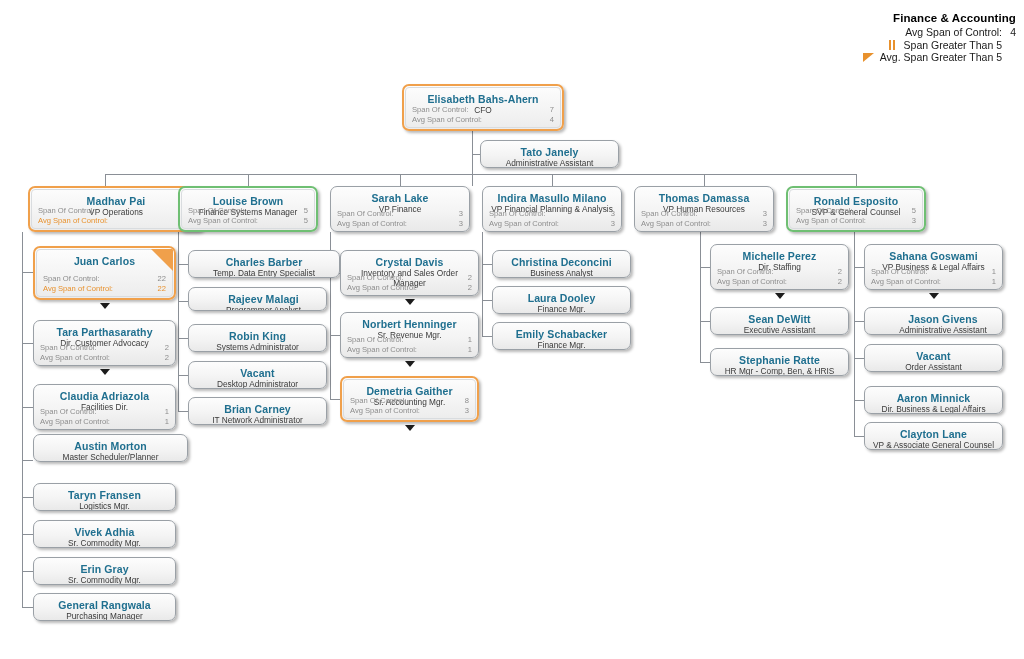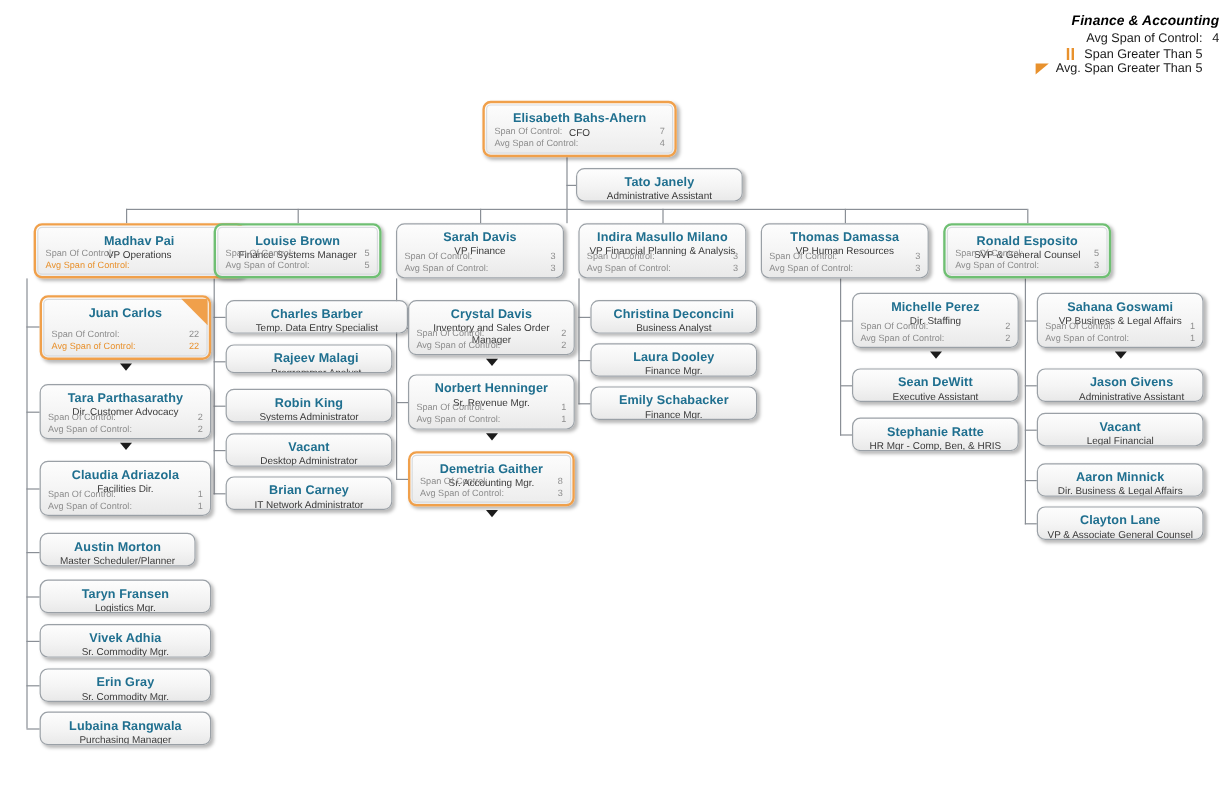--- a/index.html
+++ b/index.html
@@ -8,21 +8,21 @@
     background:#ffffff;
     font-family:"Liberation Sans", sans-serif;
     overflow:hidden;
     position:relative;
     -webkit-font-smoothing:antialiased;
   }
   #stage{position:absolute;left:0;top:0;width:1024px;height:659px;}
 
   
   .legend{position:absolute;right:8px;top:12px;width:190px;text-align:right;}
-  .legend-title{font-size:11.5px;font-weight:bold;color:#000;letter-spacing:.1px;margin-bottom:2px;font-style:italic;}
+  .legend-title{font-size:11.5px;font-weight:bold;color:#000;letter-spacing:.1px;margin-bottom:2px;}
   .legend-row{font-size:10.5px;color:#1a1a1a;line-height:12.5px;display:flex;justify-content:flex-end;align-items:center;}
   .legend-row .lbl{white-space:nowrap;}
   .legend-row .val{width:14px;text-align:right;}
   .lg-ico{display:inline-block;width:16px;height:11px;position:relative;margin-right:3px;vertical-align:middle;}
   .lg-bars{position:relative;top:1px;}
   .lg-bars i{position:absolute;top:0;width:2px;height:10px;background:#e8912d;display:block;}
   .lg-bars i:nth-child(1){left:4px;}
   .lg-bars i:nth-child(2){left:8px;}
   .lg-tri{position:relative;}
   .lg-tri i{position:absolute;left:2px;top:1px;width:0;height:0;
@@ -192,21 +192,21 @@
             </div>
             <div class="srow">
               <span>Avg Span of Control:</span>
               <span class="sv">5</span>
             </div>
           </div>
         </div>
       </div>
       <div class="node" style="left: 330px; top: 186px; width: 140px; height: 46px;">
         <div class="inner">
-          <div class="nm">Sarah Davis</div>
+          <div class="nm">Sarah Lake</div>
           <div class="ttl">VP Finance</div>
           <div class="stats">
             <div class="srow">
               <span>Span Of Control:</span>
               <span class="sv">3</span>
             </div>
             <div class="srow">
               <span>Avg Span of Control:</span>
               <span class="sv">3</span>
             </div>
@@ -304,21 +304,21 @@
               <span>Span Of Control:</span>
               <span class="sv">1</span>
             </div>
             <div class="srow">
               <span>Avg Span of Control:</span>
               <span class="sv">1</span>
             </div>
           </div>
         </div>
       </div>
-      <div class="node" style="left: 33px; top: 444px; width: 130px; height: 28px;">
+      <div class="node" style="left: 33px; top: 434px; width: 155px; height: 28px;">
         <div class="inner">
           <div class="nm">Austin Morton</div>
           <div class="ttl">Master Scheduler/Planner</div>
         </div>
       </div>
       <div class="node" style="left: 33px; top: 483px; width: 143px; height: 28px;">
         <div class="inner">
           <div class="nm">Taryn Fransen</div>
           <div class="ttl">Logistics Mgr.</div>
         </div>
@@ -330,21 +330,21 @@
         </div>
       </div>
       <div class="node" style="left: 33px; top: 557px; width: 143px; height: 28px;">
         <div class="inner">
           <div class="nm">Erin Gray</div>
           <div class="ttl">Sr. Commodity Mgr.</div>
         </div>
       </div>
       <div class="node" style="left: 33px; top: 593px; width: 143px; height: 28px;">
         <div class="inner">
-          <div class="nm">Lubaina Rangwala</div>
+          <div class="nm">General Rangwala</div>
           <div class="ttl">Purchasing Manager</div>
         </div>
       </div>
       <div class="node" style="left: 188px; top: 250px; width: 152px; height: 28px;">
         <div class="inner">
           <div class="nm">Charles Barber</div>
           <div class="ttl">Temp. Data Entry Specialist</div>
         </div>
       </div>
       <div class="node" style="left: 188px; top: 287px; width: 139px; height: 24px; padding-left: 12px;">
@@ -488,21 +488,21 @@
       <div class="exp" style="left: 928.5px; top: 293px;"></div>
       <div class="node" style="left: 864px; top: 307px; width: 139px; height: 28px; padding-left: 19px;">
         <div class="inner">
           <div class="nm">Jason Givens</div>
           <div class="ttl">Administrative Assistant</div>
         </div>
       </div>
       <div class="node" style="left: 864px; top: 344px; width: 139px; height: 28px;">
         <div class="inner">
           <div class="nm">Vacant</div>
-          <div class="ttl">Legal Financial</div>
+          <div class="ttl">Order Assistant</div>
         </div>
       </div>
       <div class="node" style="left: 864px; top: 386px; width: 139px; height: 28px;">
         <div class="inner">
           <div class="nm">Aaron Minnick</div>
           <div class="ttl">Dir. Business &amp; Legal Affairs</div>
         </div>
       </div>
       <div class="node" style="left: 864px; top: 422px; width: 139px; height: 28px;">
         <div class="inner">

